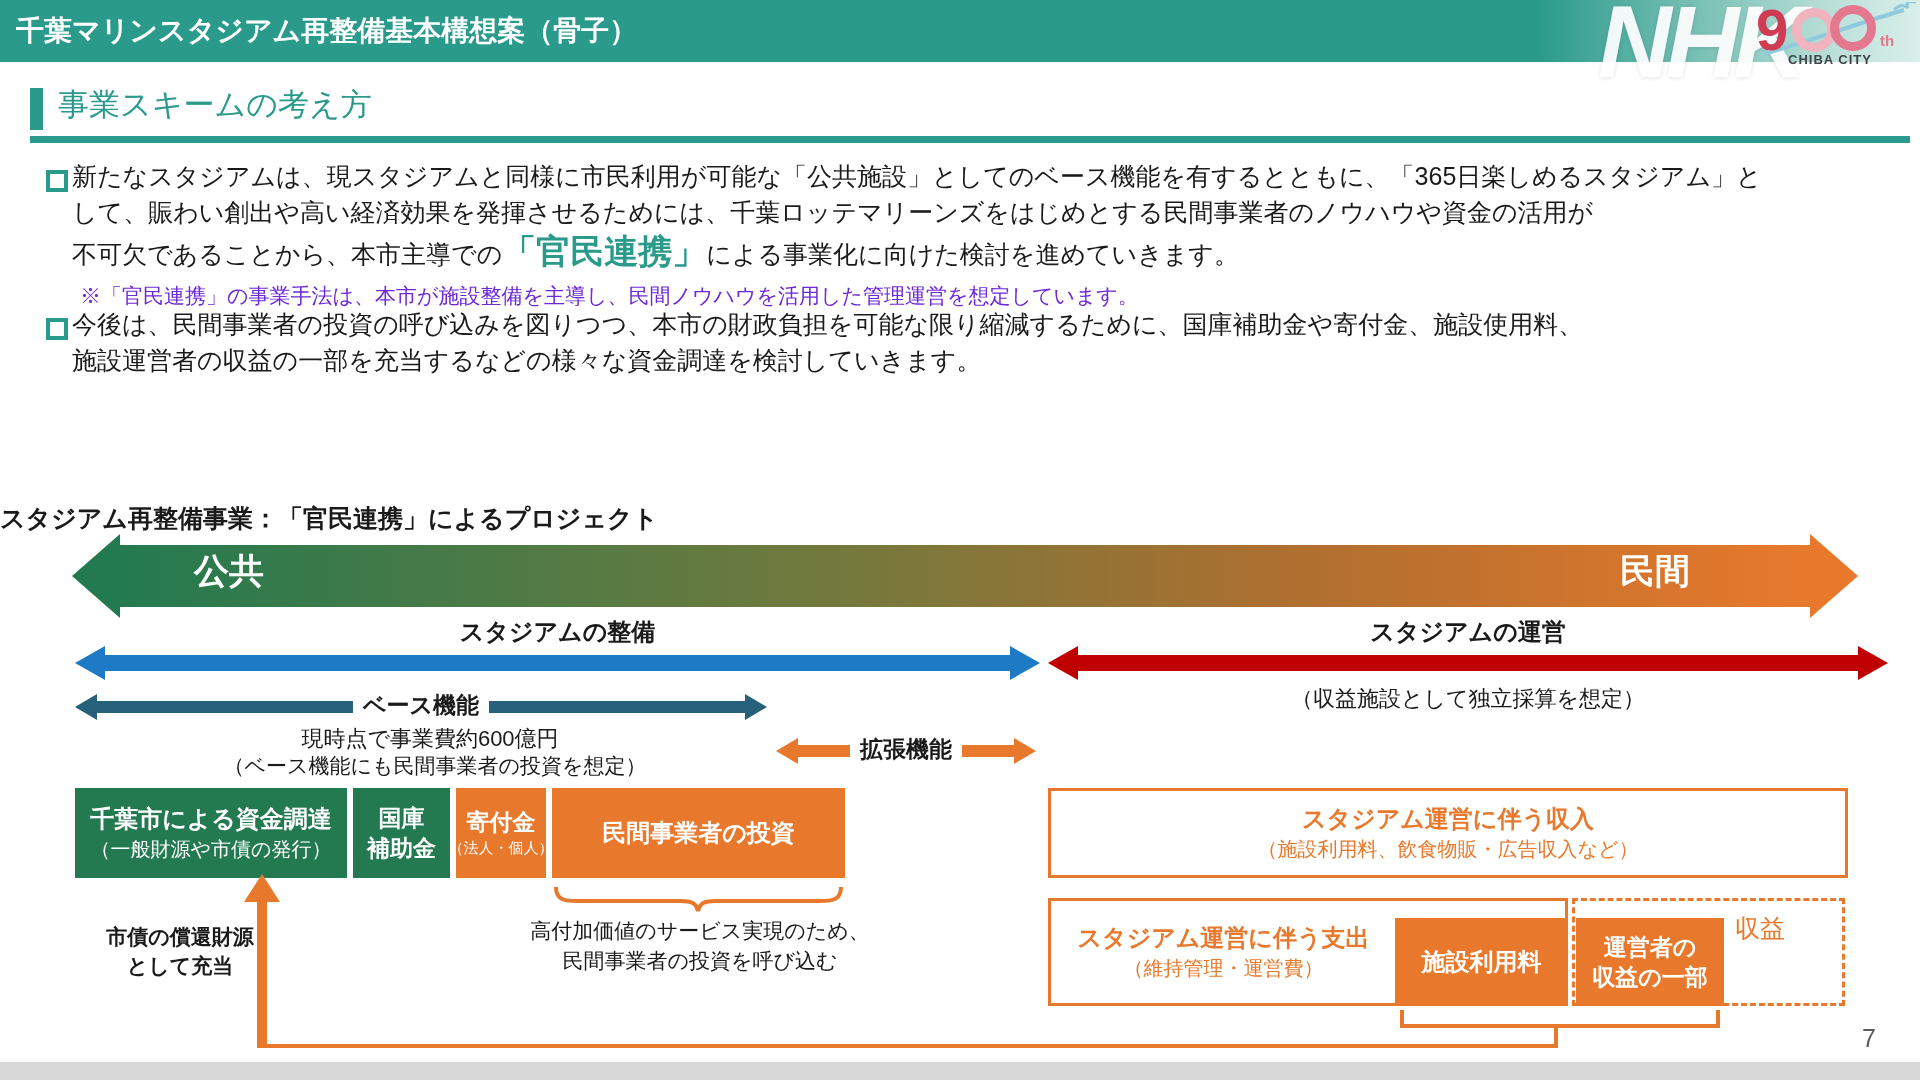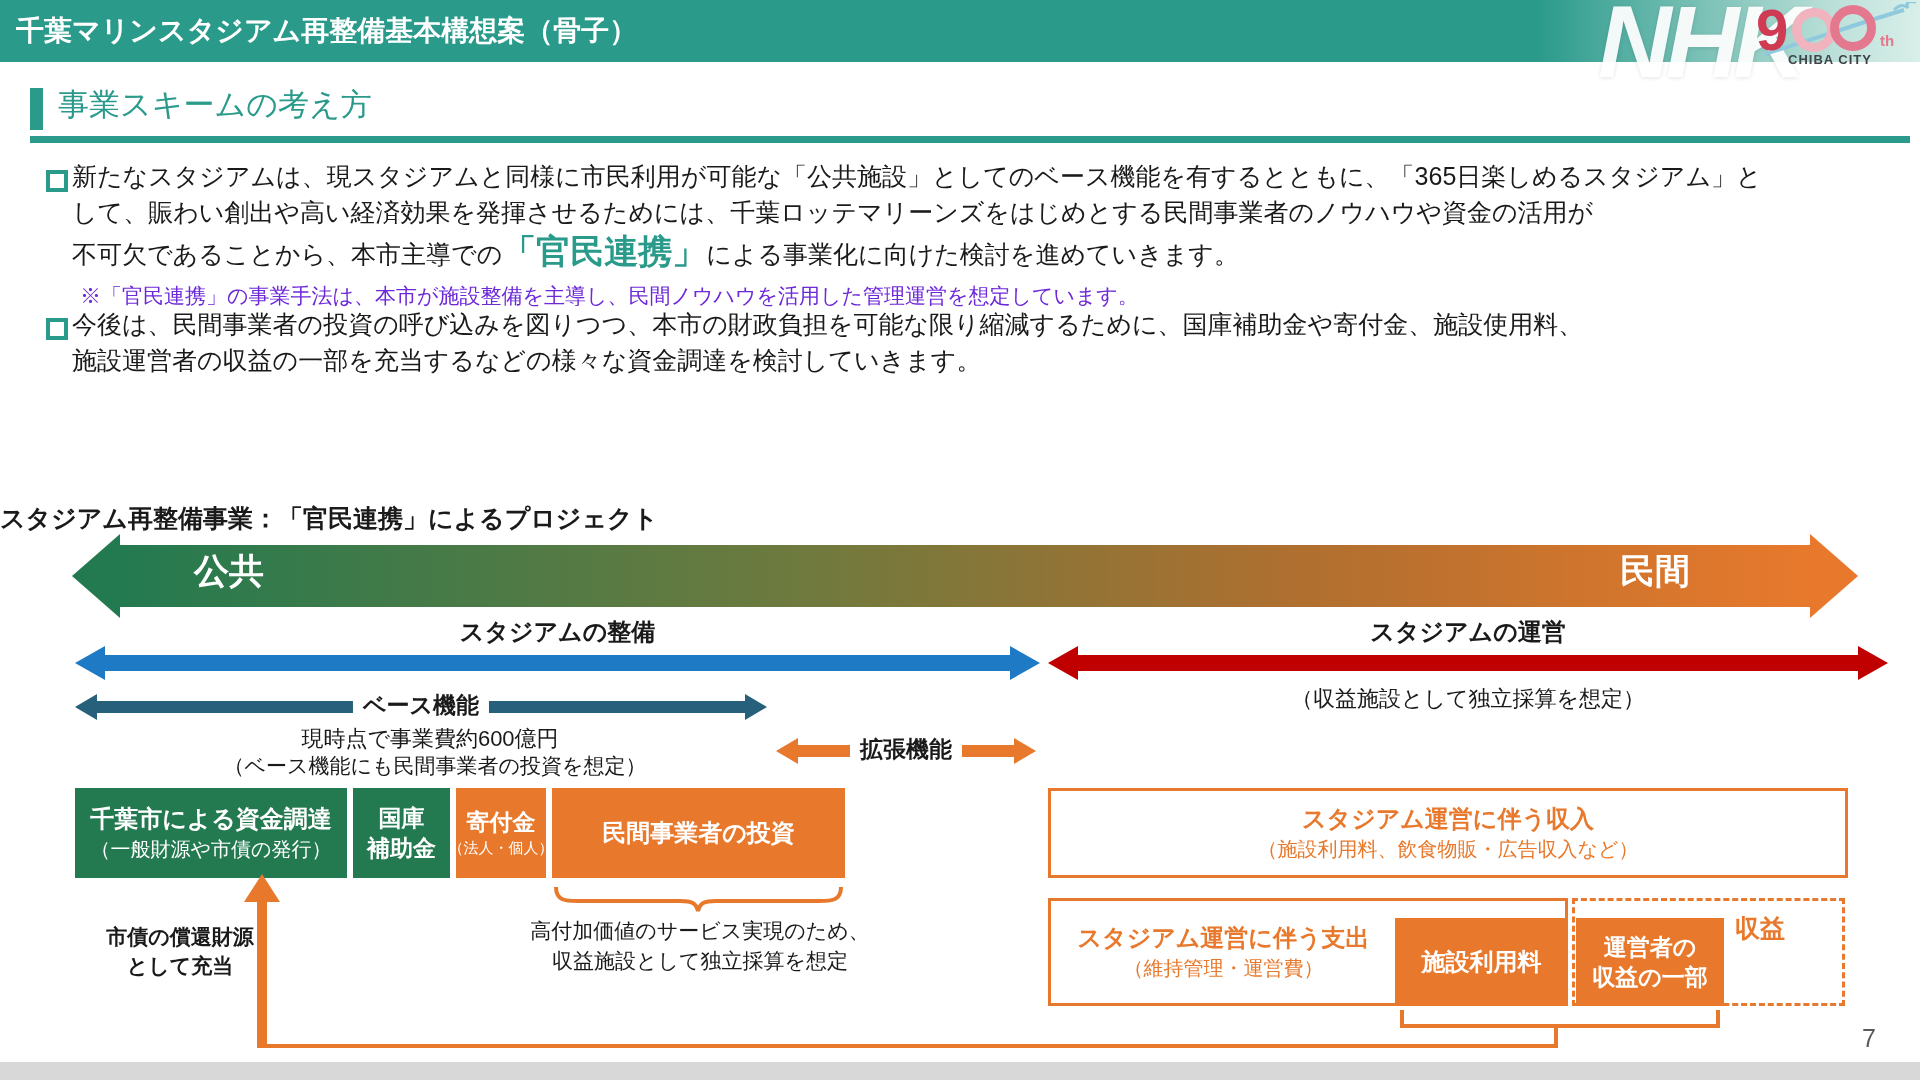--- a/index.html
+++ b/index.html
@@ -72,21 +72,21 @@
   .bx .t2{font-size:20px;white-space:nowrap;line-height:28px;}
   .bx .t1s{font-size:23px;font-weight:bold;white-space:nowrap;line-height:30px;}
   .bx .t2s{font-size:15px;white-space:nowrap;line-height:22px;}
   .bx-outline .t1,.bx-outline .t2{color:var(--orange);}
   
   .conn{position:absolute;background:var(--orange);}
   .bracket{position:absolute;border-left:4px solid var(--orange);border-right:4px solid var(--orange);border-bottom:4px solid var(--orange);}
   .uparrow-head{position:absolute;width:0;height:0;border-left:18px solid transparent;border-right:18px solid transparent;border-bottom:28px solid var(--orange);}
   .small-note{position:absolute;text-align:center;font-size:21px;line-height:30px;white-space:nowrap;color:#1a1a1a;}
   .bond-note{position:absolute;text-align:center;font-size:21px;line-height:29px;font-weight:bold;white-space:nowrap;color:#1a1a1a;}
-  .profit-lab{position:absolute;font-size:25px;font-weight:bold;color:var(--orange);white-space:nowrap;}
+  .profit-lab{position:absolute;font-size:25px;font-weight:normal;color:var(--orange);white-space:nowrap;}
   .page-num{position:absolute;left:1862px;top:1024px;font-size:25px;color:#595959;}
   .footer-bar{position:absolute;left:0;top:1062px;width:1920px;height:18px;background:var(--graybar);}
 </style>
 </head>
 <body>
 
 <div class="slide">
 
   <div class="header">
     <div class="header-title">千葉マリンスタジアム再整備基本構想案（骨子）</div>
@@ -180,21 +180,21 @@
   </div>
   <div class="bx bx-orange" style="left:552px;top:788px;width:293px;height:90px;">
     <div class="t1">民間事業者の投資</div>
   </div>
 
   <svg style="position:absolute;left:552px;top:884px;" width="293" height="28">
     <path d="M4,3 C4,17 14,17 26,17 L128,17 C140,17 144,19 146,27 C148,19 152,17 164,17 L267,17 C279,17 289,17 289,3" stroke="#e8792c" stroke-width="4" fill="none"></path>
   </svg>
   <div class="small-note" style="left:450px;width:500px;top:916px;">
     <div>高付加価値のサービス実現のため、</div>
-    <div>収益施設として独立採算を想定</div>
+    <div>民間事業者の投資を呼び込む</div>
   </div>
 
   <div class="bx bx-outline" style="left:1048px;top:898px;width:514px;height:102px;align-items:flex-start;">
     <div style="width:345px;text-align:center;">
       <div class="t1">スタジアム運営に伴う支出</div>
       <div class="t2">（維持管理・運営費）</div>
     </div>
   </div>
   <div class="bx bx-dashed" style="left:1572px;top:898px;width:267px;height:102px;"></div>
   <div class="profit-lab" style="left:1735px;top:912px;">収益</div>

